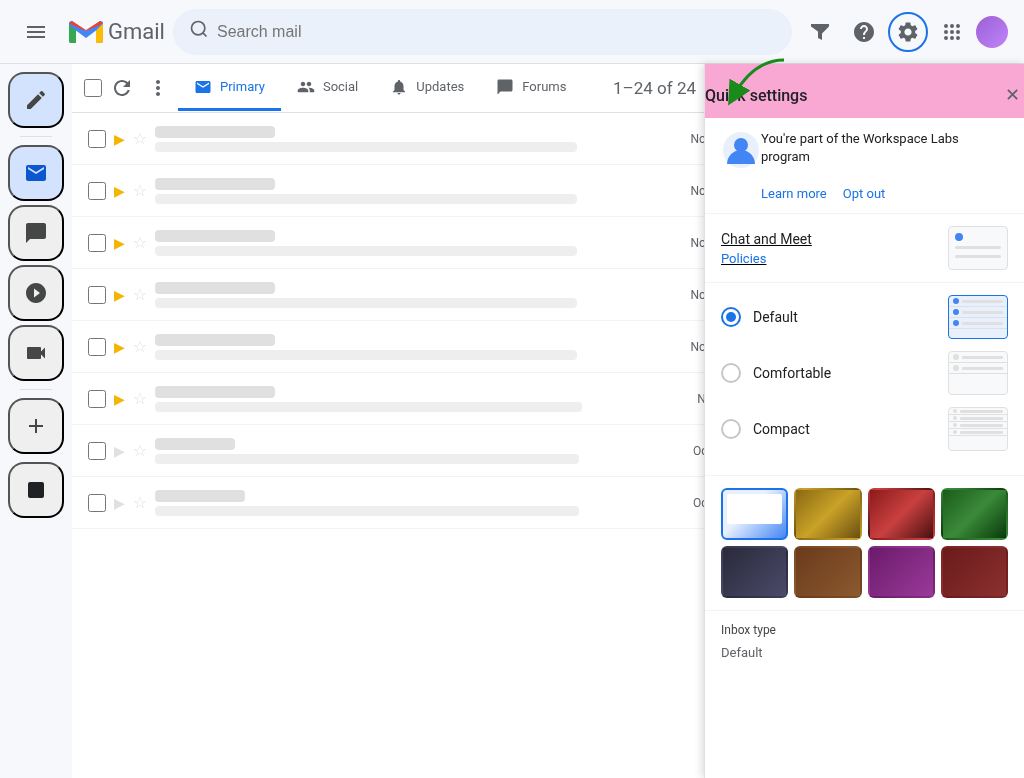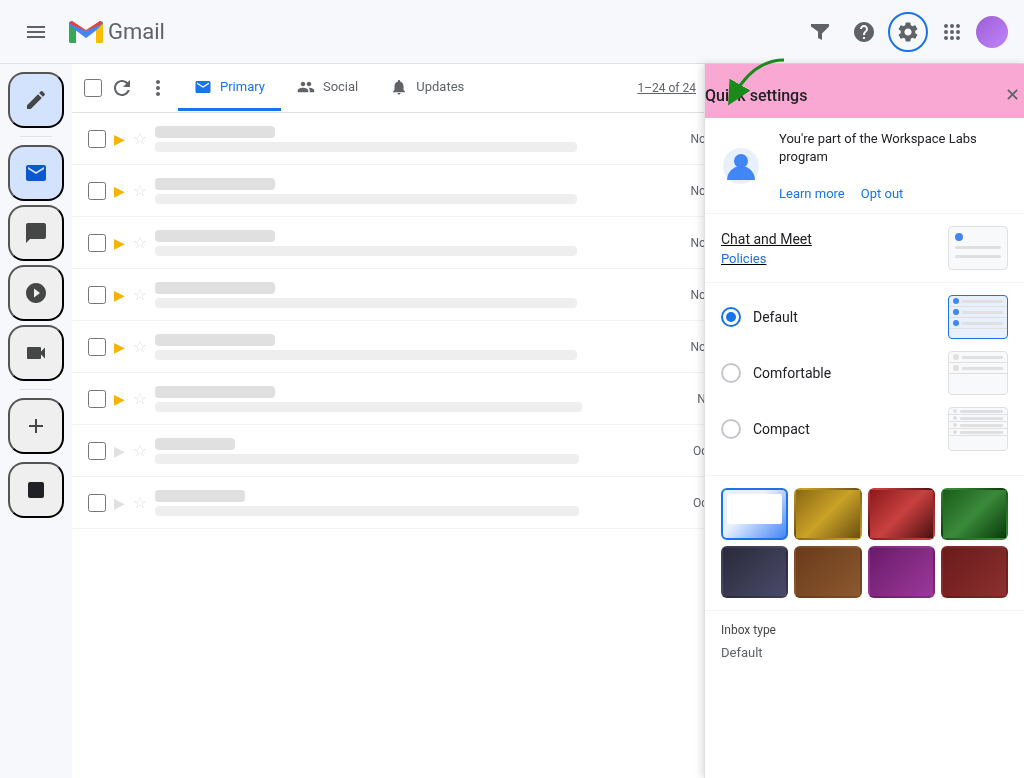--- a/index.html
+++ b/index.html
@@ -108,21 +108,21 @@
 
     .see-all-btn {
       display: block; width: calc(100% - 32px); margin: 8px 16px;
       padding: 10px; border: 2px solid #1a73e8; border-radius: 24px;
       background: #fff; color: #1a73e8; font-size: 14px; font-weight: 500;
       text-align: center; cursor: pointer;
     }
     .qs-section-title { font-size: 12px; font-weight: 500; color: #444746; margin-bottom: 8px; text-transform: none; }
 
     .workspace-banner {
-      display: flex; align-items: center; gap: 18px; padding: 12px 16px;
+      display: flex; align-items: flex-start; gap: 0; padding: 12px 16px;
       border-bottom: 1px solid #f1f3f4;
     }
     .workspace-icon { width: 40px; height: 40px; flex-shrink: 0; }
     .workspace-text { font-size: 13px; color: #202124; line-height: 1.4; }
     .workspace-links { display: flex; gap: 16px; margin-top: 20px; }
     .workspace-link { font-size: 13px; color: #1a73e8; text-decoration: none; cursor: pointer; }
 
     .apps-section { padding: 12px 16px; border-bottom: 1px solid #f1f3f4; }
     .apps-row { display: flex; align-items: center; justify-content: space-between; text-decoration: underline; }
     .chat-meet { font-size: 14px; color: #202124; }
@@ -169,21 +169,21 @@
     .theme-thumb-2 { background: linear-gradient(135deg, #8b6914 0%, #c9a227 50%, #6b4f12 100%); }
     .theme-thumb-3 { background: linear-gradient(135deg, #8b1a1a 0%, #c94040 50%, #4a1010 100%); }
     .theme-thumb-4 { background: linear-gradient(135deg, #1a5c1a 0%, #3a8a3a 50%, #0a3a0a 100%); }
     .theme-thumb-5 { background: linear-gradient(135deg, #2a2a3a 0%, #4a4a6a 100%); }
     .theme-thumb-6 { background: linear-gradient(135deg, #6b3a1a 0%, #8b5a30 100%); }
     .theme-thumb-7 { background: linear-gradient(135deg, #6b1a6b 0%, #9a3a9a 100%); }
     .theme-thumb-8 { background: linear-gradient(135deg, #6b1a1a 0%, #8b3030 100%); }
 
     .inbox-section { padding: 12px 16px; }
     .inbox-title { font-size: 12px; color: #444746; margin-bottom: 8px; }
-    .page-info { font-size: 12px; color: #5f6368; margin-left: auto; text-decoration: underline; }
+    .page-info { font-size: 17px; color: #5f6368; margin-left: auto; }
     .nav-arrows { display: flex; }
 
     
     .annotation-arrow {
       position: absolute;
       top: 50px;
       right: 220px;
       pointer-events: none;
       z-index: 200;
     }
@@ -202,20 +202,28 @@
 
     <svg class="gmail-logo-m" viewBox="0 0 36 26">
       <path d="M1 4.5v17A2.5 2.5 0 003.5 24H8V11.5L18 19l10-7.5V24h4.5A2.5 2.5 0 0035 21.5v-17A2.5 2.5 0 0032.5 2H32L18 12 4 2h-.5A2.5 2.5 0 001 4.5z" fill="#4285f4"></path>
       <path d="M1 4.5v17A2.5 2.5 0 003.5 24H8V11.5L1 6V4.5z" fill="#34a853"></path>
       <path d="M28 24h4.5A2.5 2.5 0 0035 21.5v-17L28 11.5V24z" fill="#fbbc04"></path>
       <path d="M35 4.5L18 12 1 4.5 4 2l14 9 14-9 3 2.5z" fill="#ea4335"></path>
     </svg>
     <span class="gmail-logo-text">Gmail</span>
   </div>
 
+  <div class="search-bar">
+    <span class="search-icon">
+      <svg width="20" height="20" viewBox="0 0 24 24" fill="#5f6368">
+          <path d="M21 21l-4.35-4.35M11 19A8 8 0 1111 3a8 8 0 010 16z" stroke="#5f6368" stroke-width="2" fill="none"></path>
+        </svg>
+    </span>
+    <input type="text" placeholder="Search mail" style="">
+  </div>
 
   <div class="topbar-right">
     <button class="icon-btn">
       <svg viewBox="0 0 24 24">
           <path d="M3 4h18v2.5l-7 7V20l-4-2v-6.5L3 6.5V4z"></path>
         </svg>
     </button>
     <button class="icon-btn">
       <svg viewBox="0 0 24 24">
           <path d="M12 2C6.48 2 2 6.48 2 12s4.48 10 10 10 10-4.48 10-10S17.52 2 12 2zm1 17h-2v-2h2v2zm2.07-7.75l-.9.92C13.45 12.9 13 13.5 13 15h-2v-.5c0-1.1.45-2.1 1.17-2.83l1.24-1.26c.37-.36.59-.86.59-1.41 0-1.1-.9-2-2-2s-2 .9-2 2H8c0-2.21 1.79-4 4-4s4 1.79 4 4c0 .88-.36 1.68-.93 2.25z"></path>
@@ -314,20 +322,26 @@
               <path d="M16 11c1.66 0 2.99-1.34 2.99-3S17.66 5 16 5c-1.66 0-3 1.34-3 3s1.34 3 3 3zm-8 0c1.66 0 2.99-1.34 2.99-3S9.66 5 8 5C6.34 5 5 6.34 5 8s1.34 3 3 3zm0 2c-2.33 0-7 1.17-7 3.5V19h14v-2.5c0-2.33-4.67-3.5-7-3.5zm8 0c-.29 0-.62.02-.97.05 1.16.84 1.97 1.97 1.97 3.45V19h6v-2.5c0-2.33-4.67-3.5-7-3.5z"></path>
             </svg>
           <span>Social</span>
         </div>
         <div class="tab">
           <svg viewBox="0 0 24 24" width="18" height="18" fill="#5f6368">
               <path d="M12 22c1.1 0 2-.9 2-2h-4c0 1.1.9 2 2 2zm6-6v-5c0-3.07-1.64-5.64-4.5-6.32V4c0-.83-.67-1.5-1.5-1.5s-1.5.67-1.5 1.5v.68C7.63 5.36 6 7.92 6 11v5l-2 2v1h16v-1l-2-2z"></path>
             </svg>
           <span>Updates</span>
         </div>
+        <div class="tab">
+          <svg viewBox="0 0 24 24" width="18" height="18" fill="#5f6368">
+              <path d="M20 2H4c-1.1 0-2 .9-2 2v18l4-4h14c1.1 0 2-.9 2-2V4c0-1.1-.9-2-2-2z"></path>
+            </svg>
+          <span>Forums</span>
+        </div>
       </div>
       <span class="page-info">1–24 of 24</span>
       <div class="nav-arrows">
         <button class="icon-btn">
           <svg viewBox="0 0 24 24" width="18" height="18">
               <path d="M15.41 7.41L14 6l-6 6 6 6 1.41-1.41L10.83 12z"></path>
             </svg>
         </button>
 
       </div>

